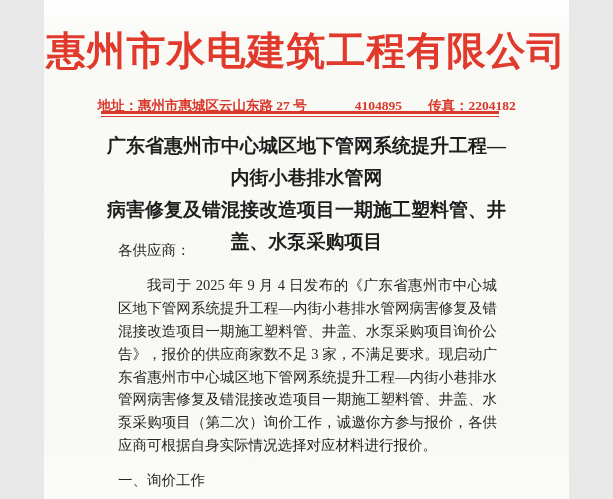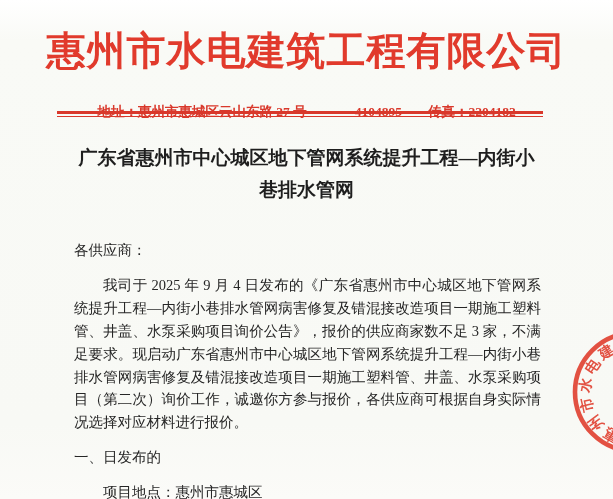--- a/index.html
+++ b/index.html
@@ -1,18 +1,18 @@
 <!DOCTYPE html>
 <html><head>
 <meta charset="utf-8">
 <style>
   html,body{margin:0;padding:0;background:#e8e8e8;}
   .page{
     position:relative;
-    width:613px;height:499px;
+    width:525px;height:499px;
     margin:0 auto;
     background:#fafaf7;
     background-image:linear-gradient(180deg,#ffffff 0%, #f9faf6 8%, #f8f9f5 85%, #fbfbf8 100%);
     overflow:hidden;
     font-family:"Liberation Serif","DejaVu Serif",serif;
     color:#262626;
   }
   .company-name{
     position:absolute;top:22px;left:0;right:0;
     text-align:center;
@@ -21,36 +21,36 @@
     letter-spacing:1px;
     line-height:58px;
     white-space:nowrap;
   }
   .address-row{
     position:absolute;top:89px;left:40px;right:40px;
     display:flex;justify-content:center;align-items:baseline;
     font-size:13.5px;font-weight:700;color:#d9382b;
     white-space:nowrap;
   }
-  .address-row .seg{margin:14px 0;text-align:center;}
+  .address-row .seg{margin:8px 0;text-align:center;}
   .gap-a{width:22px;flex:none;}
   .gap-b{width:26px;flex:none;}
   .divider{
     position:absolute;top:111px;left:57px;right:70px;
     border-top:3px solid #d9382b;
   }
   .divider .thin{
     margin-top:2px;border-top:1.2px solid #d9382b;height:0;
   }
   .doc-title{
     position:absolute;top:130px;left:60px;right:60px;
     text-align:center;
     font-size:19px;font-weight:700;color:#1e1e1e;
     line-height:32px;
-    margin:12px;
+    margin:0;
   }
   .doc-body{
     position:absolute;top:227px;left:62px;right:60px;
     font-size:14.5px;line-height:22.9px;color:#262626;
     text-align:justify;
   }
   .doc-body p{margin:12px;}
   .indent{text-indent:2em;}
   .stamp{
     position:absolute;left:540px;top:315px;width:73px;height:160px;
@@ -72,26 +72,27 @@
     <span class="gap-b"></span>
     <span class="seg">传真：2204182</span>
   </div>
 
   <div class="divider">
     <div class="thin"></div>
   </div>
 
   <h1 class="doc-title">
     <div>广东省惠州市中心城区地下管网系统提升工程—内街小巷排水管网</div>
+    <div>病害修复及错混接改造项目一期施工塑料管、井盖、水泵采购项目</div>
   </h1>
 
   <div class="doc-body">
     <p>各供应商：</p>
     <p class="indent">我司于 2025 年 9 月 4 日发布的《广东省惠州市中心城区地下管网系统提升工程—内街小巷排水管网病害修复及错混接改造项目一期施工塑料管、井盖、水泵采购项目询价公告》，报价的供应商家数不足 3 家，不满足要求。现启动广东省惠州市中心城区地下管网系统提升工程—内街小巷排水管网病害修复及错混接改造项目一期施工塑料管、井盖、水泵采购项目（第二次）询价工作，诚邀你方参与报价，各供应商可根据自身实际情况选择对应材料进行报价。</p>
-    <p>一、日发布的</p>
+    <p>一、询价工作</p>
     <p class="indent">项目地点：惠州市惠城区</p>
 
   </div>
 
   <svg class="stamp" viewBox="540 315 73 160" xmlns="http://www.w3.org/2000/svg" aria-hidden="true">
     <g opacity="0.88">
       <circle cx="634" cy="392" r="59" fill="none" stroke="#e03a2a" stroke-width="4.6"></circle>
       <path id="sealTextPath" d="M 634 436 a 44 44 0 1 1 0 -88 a 44 44 0 1 1 0 88" fill="none"></path>
       <text font-size="14.5" font-weight="bold" fill="#e03a2a" letter-spacing="3.5" font-family="Liberation Serif, serif">
         <textPath href="#sealTextPath" startOffset="14">惠州市水电建筑工程有限公司</textPath>

